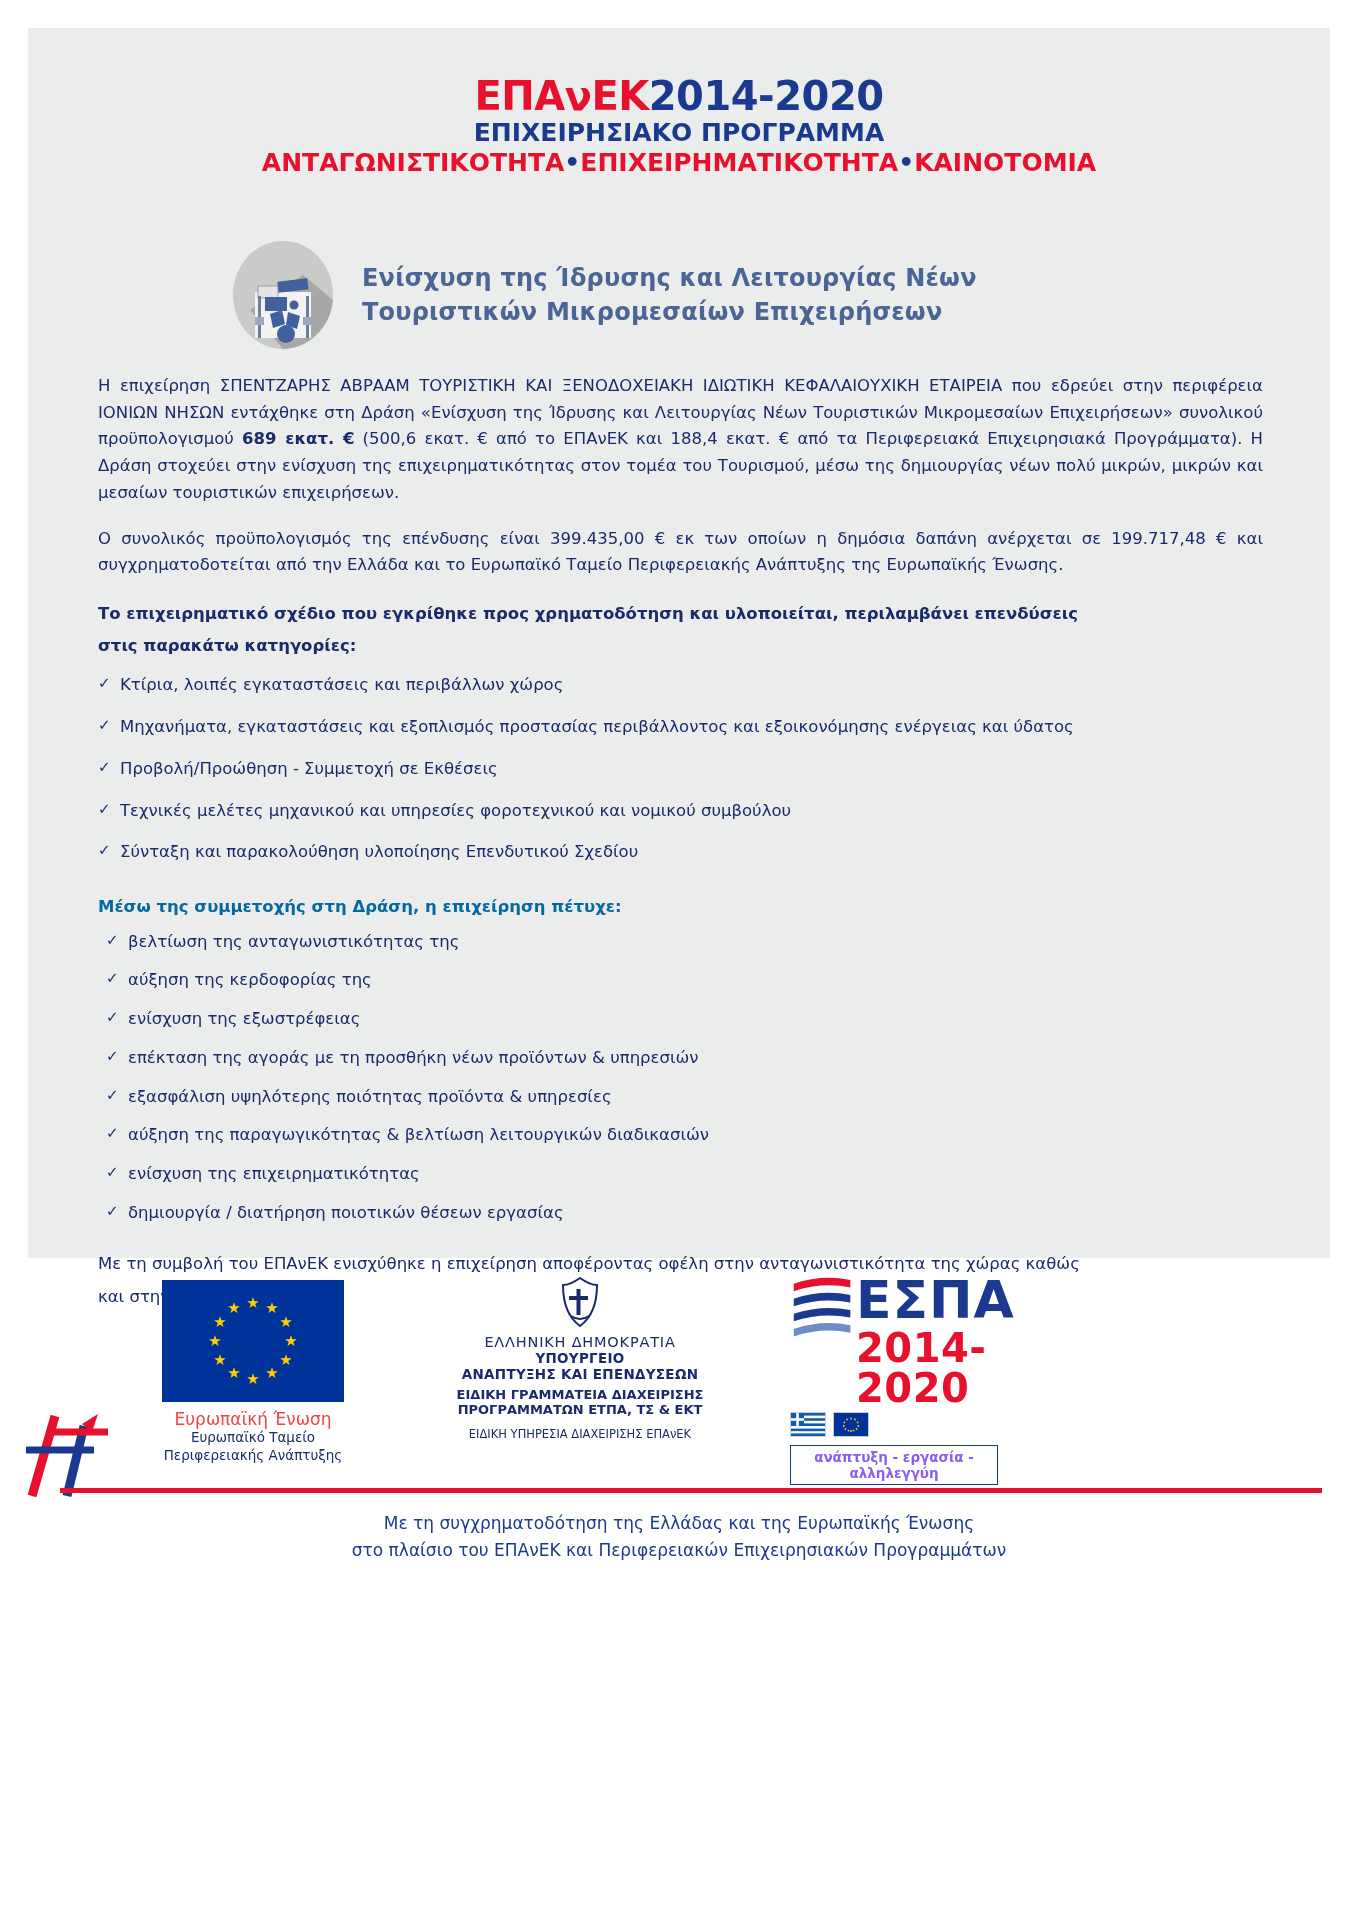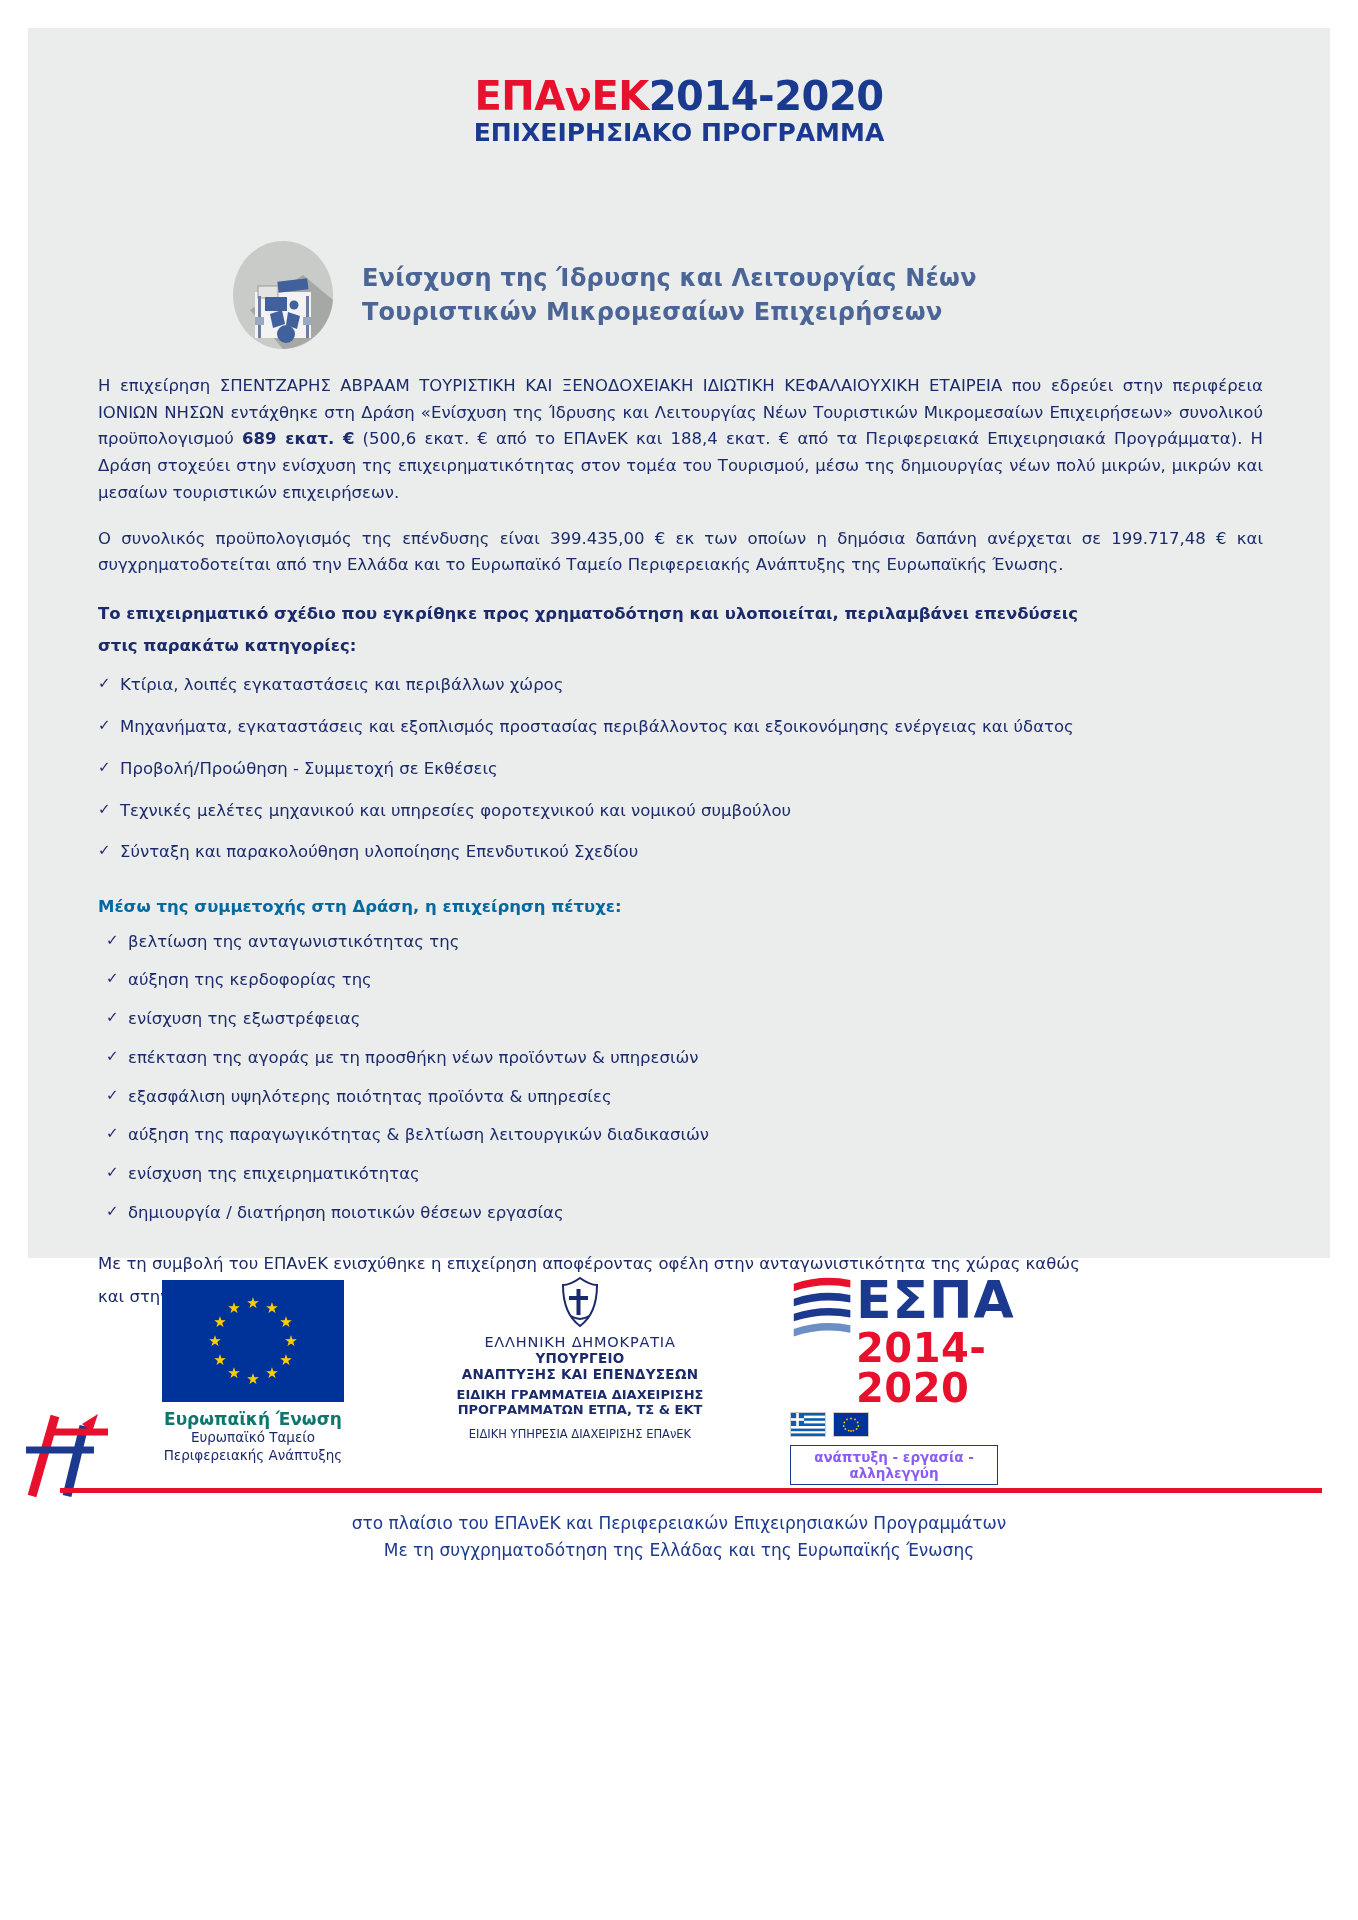--- a/index.html
+++ b/index.html
@@ -171,22 +171,22 @@
     color: #ffcc00;
     font-size: 15px;
     line-height: 15px;
     width: 15px;
     height: 15px;
     text-align: center;
   }
   .eu-name {
     margin-top: 7px;
     font-size: 17px;
-    font-weight: bold;
-    color: #0f766e;
+    font-weight: normal;
+    color: #ef4444;
   }
   .eu-sub {
     font-size: 13.5px;
     color: #1b2a6b;
     line-height: 1.3;
   }
 
   .gov-wrap {
     position: absolute;
     left: 400px;
@@ -265,20 +265,23 @@
 
 <div class="page">
 
   <div class="content-panel">
 
     <div class="masthead">
       <div class="mast-line1">
         <span class="mast-epanek">ΕΠΑνΕΚ</span><span class="mast-years">2014-2020</span>
       </div>
       <div class="mast-line2">ΕΠΙΧΕΙΡΗΣΙΑΚΟ ΠΡΟΓΡΑΜΜΑ</div>
+      <div class="mast-line3">
+        <span>ΑΝΤΑΓΩΝΙΣΤΙΚΟΤΗΤΑ</span><span class="mast-sep">•</span><span>ΕΠΙΧΕΙΡΗΜΑΤΙΚΟΤΗΤΑ</span><span class="mast-sep">•</span><span>ΚΑΙΝΟΤΟΜΙΑ</span>
+      </div>
     </div>
 
     <div class="action-block">
       <div class="action-icon">
         <svg viewBox="0 0 110 110" width="110" height="110" aria-hidden="true">
           <ellipse cx="55" cy="55" rx="50" ry="54" fill="#c9cbc9"></ellipse>
           <path d="M22 70 L55 109 A52 54 0 0 0 105 60 L75 35 Z" fill="#a6a8a6"></path>
           <rect x="27" y="52" width="56" height="46" fill="#f2f3f2"></rect>
           <rect x="30" y="46" width="20" height="12" fill="#e3e4e3" stroke="#9a9c9a" stroke-width="1"></rect>
           <rect x="50" y="40" width="30" height="11" fill="#41619c" transform="rotate(-7 65 46)"></rect>
@@ -436,17 +439,17 @@
         <path d="M45 86 L62 16" stroke="#1b3a8f" stroke-width="9" fill="none"></path>
         <path d="M4 40 L72 40" stroke="#1b3a8f" stroke-width="7" fill="none"></path>
         <path d="M30 22 L86 22" stroke="#e8112d" stroke-width="7" fill="none"></path>
         <path d="M60 14 L76 4 L70 22 Z" fill="#e8112d"></path>
       </svg>
     </div>
     <div class="red-rule"></div>
   </div>
 
   <div class="footer-note">
+    <div>Με τη συγχρηματοδότηση της Ελλάδας και της Ευρωπαϊκής Ένωσης</div>
     <div>στο πλαίσιο του ΕΠΑνΕΚ και Περιφερειακών Επιχειρησιακών Προγραμμάτων</div>
-    <div>Με τη συγχρηματοδότηση της Ελλάδας και της Ευρωπαϊκής Ένωσης</div>
   </div>
 
 </div>
 
 </body></html>

